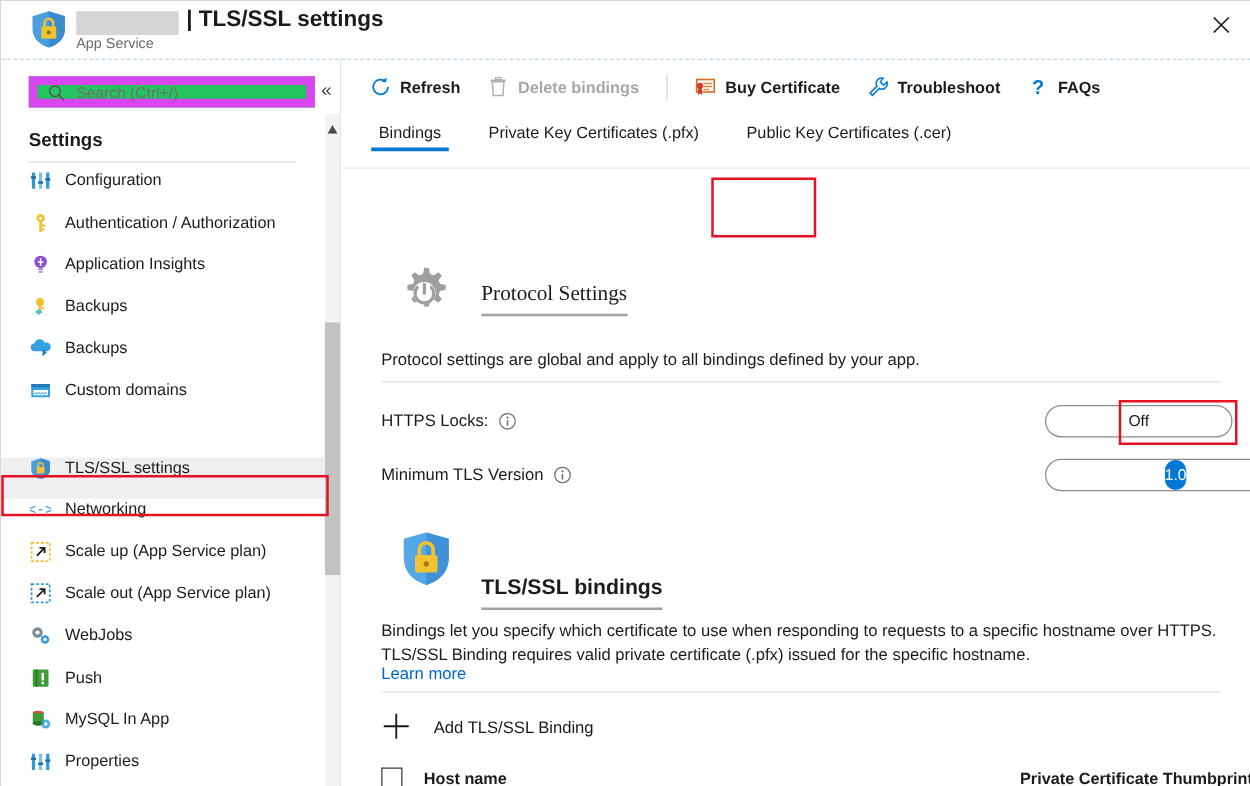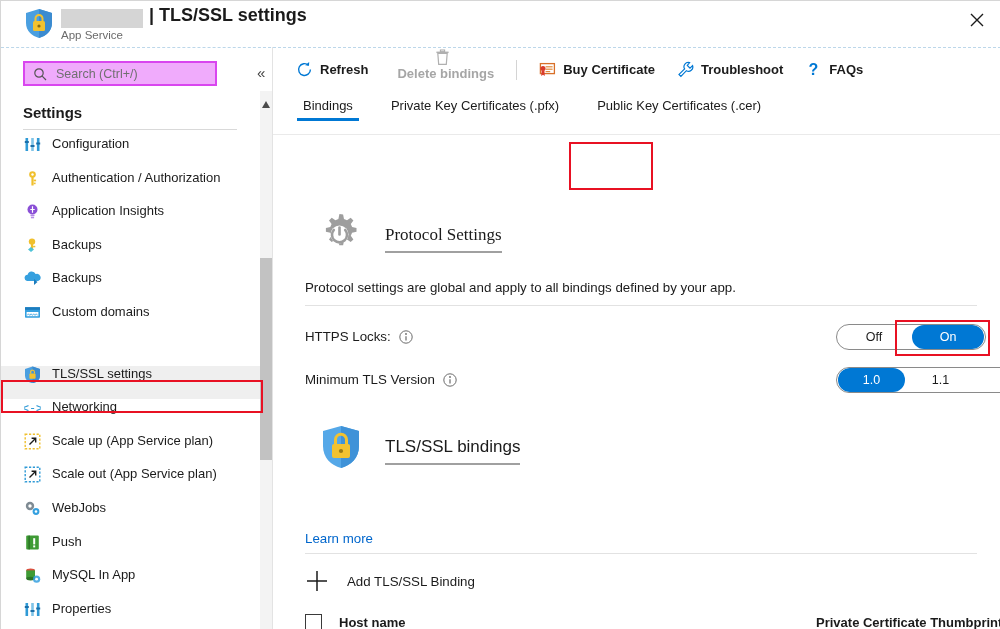--- a/index.html
+++ b/index.html
@@ -45,22 +45,22 @@
   .hdr-close svg { display: block; }
 
   
   .left {
     position: absolute; left: 0; top: 46px; width: 270px; height: 583px;
     background: #fff;
     border-top: 1px dashed #bcd7ea;
   }
   .searchbox {
     position: absolute; left: 22px; top: 13px;
-    width: 194px; height: 25px;
-    border: 2px solid #d946ef; background: #f0abfc;
+    width: 229px; height: 25px;
+    border: 7px solid #d946ef; background: #22c55e;
     display: flex; align-items: center;
   }
   .searchbox .mag {
     margin-left: 8px; width: 14px; height: 14px; flex: none;
   }
   .searchbox input {
     border: none; outline: none; margin-left: 7px;
     font-family: "Liberation Sans", sans-serif;
     font-size: 12.5px; color: #555; width: 180px; background: transparent;
   }
@@ -121,21 +121,21 @@
     border-top: 1px dashed #bcd7ea;
   }
   .cmdbar {
     position: absolute; left: 0; top: 1px; width: 728px; height: 41px;
     display: flex; align-items: center; padding-left: 23px;
   }
   .cmd {
     display: flex; align-items: center; height: 41px;
     margin-right: 22px; cursor: pointer; white-space: nowrap; font-weight: bold;
   }
-  .cmd.disabled { cursor: default; flex-direction: column; }
+  .cmd.disabled { cursor: default; }
   .cmd .cicon { width: 17px; height: 17px; flex: none;
     display: flex; align-items: center; justify-content: center; }
   .cmd .clabel { margin-left: 7px; font-size: 13px; color: #1b1b1b; }
   .cmd.disabled .clabel { color: #a6a6a6; }
   .cmd-sep {
     width: 1px; height: 20px; background: #d4d4d4; margin-right: 22px;
   }
 
   .tabs {
     position: absolute; left: 24px; top: 50px;
@@ -161,21 +161,21 @@
   }
   .sec-shield {
     position: absolute; left: 48px; top: 377px; width: 40px; height: 44px;
   }
   .sec-title {
     position: absolute;
     font-size: 17px; color: #1b1b1b; padding-bottom: 6px;
     border-bottom: 2px solid #a0a0a0;
   }
   #protocolTitle { left: 112px; top: 177px; font-family: Liberation Serif, serif; }
-  #bindingsTitle { left: 112px; top: 389px; }
+  #bindingsTitle { left: 112px; top: 412px; font-weight: bold; }
 
   .sec-desc {
     position: absolute; left: 32px;
     font-size: 13.3px; color: #1b1b1b; line-height: 19px;
   }
   #protocolDesc { top: 230px; width: 620px; }
   .sec-rule {
     position: absolute; left: 32px; width: 672px; height: 1px; background: #e2e2e2;
   }
   #protocolRule { top: 257px; }
@@ -192,21 +192,21 @@
   .info-i {
     display: inline-flex; margin-left: 8px; width: 14px; height: 14px;
     align-items: center; justify-content: center;
   }
 
   
   .pill-group {
     position: absolute;
     display: flex; align-items: center;
     border: 1px solid #8a8a8a; border-radius: 13px;
-    height: 26px; background: #fff; overflow: hidden;
+    height: 26px; background: #fff; overflow: hidden; flex-direction: column;
   }
   #httpsToggle { left: 563px; top: 276px; width: 150px; }
   #tlsToggle { left: 563px; top: 319px; width: 209px; }
   .pill {
     flex: 1; height: 24px; line-height: 24px; text-align: center;
     font-size: 12.5px; color: #1b1b1b; cursor: pointer; border-radius: 12px;
     margin: 0 1px;
   }
   .pill.on {
     background: #0078d4; color: #fff; font-weight: normal;
@@ -574,20 +574,21 @@
     <div class="sec-shield">
       <svg viewBox="0 0 40 44" width="40" height="44">
         <path d="M20 1 L38 6 V21 C38 33 30 40 20 43 C10 40 2 33 2 21 V6 Z" fill="#55a8e8"></path>
         <path d="M20 1 L38 6 V21 C38 33 30 40 20 43 Z" fill="#3f92d8"></path>
         <rect x="11" y="19" width="18" height="14" rx="2" fill="#f2c230"></rect>
         <path d="M14.5 19 V14.8 a5.5 5.5 0 0 1 11 0 V19" fill="none" stroke="#f2c230" stroke-width="3"></path>
         <circle cx="20" cy="26" r="2.1" fill="#9b7a12"></circle>
       </svg>
     </div>
     <div class="sec-title" id="bindingsTitle">TLS/SSL bindings</div>
+    <div class="sec-desc" id="bindingsDesc">Bindings let you specify which certificate to use when responding to requests to a specific hostname over HTTPS. TLS/SSL Binding requires valid private certificate (.pfx) issued for the specific hostname.</div>
     <div class="learn-more">Learn more</div>
     <div class="sec-rule" id="bindingsRule"></div>
 
     <div class="add-row">
       <span class="add-plus">
         <svg viewBox="0 0 24 24" width="24" height="24">
           <path d="M12 2 V22 M2 12 H22" stroke="#1b1b1b" stroke-width="1.5"></path>
         </svg>
       </span>
       <span class="add-label">Add TLS/SSL Binding</span>

